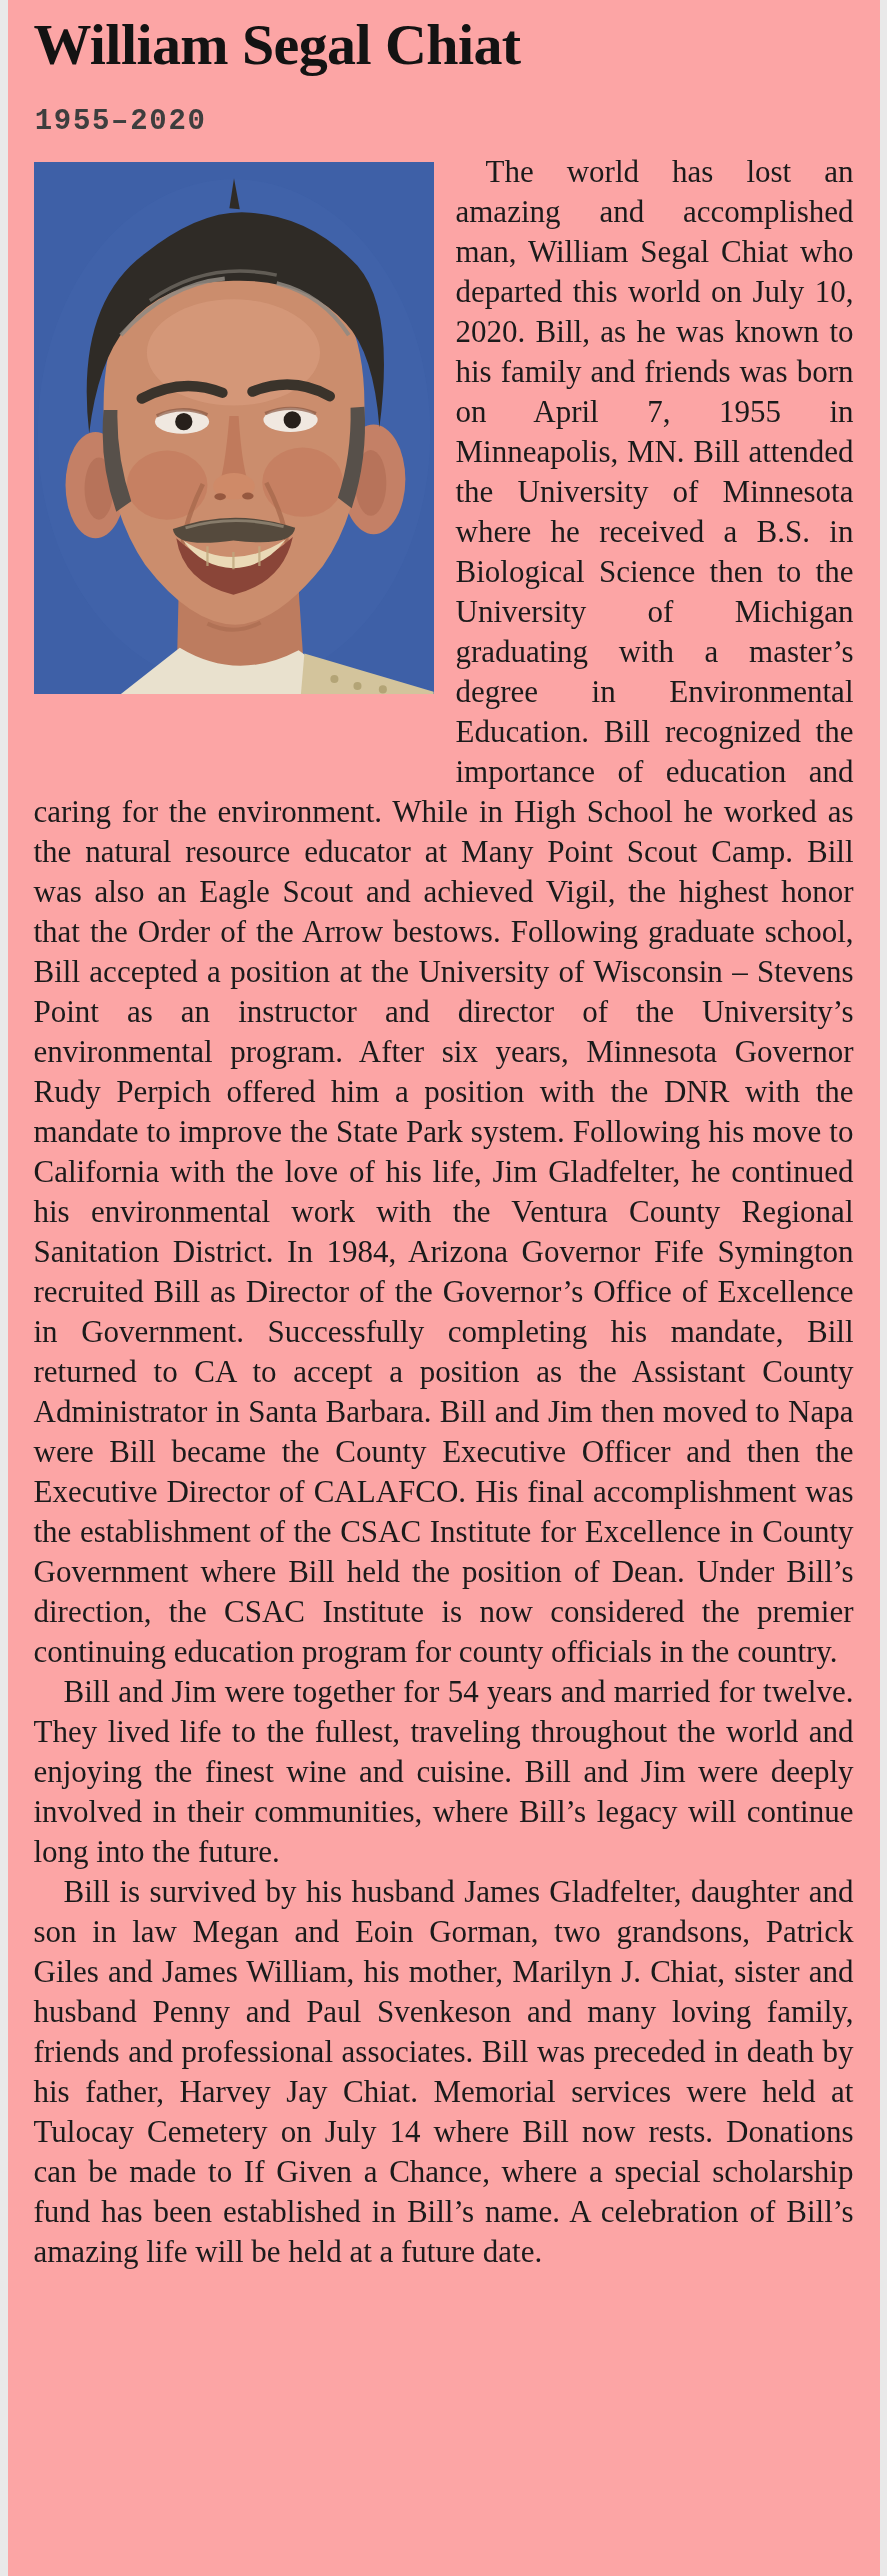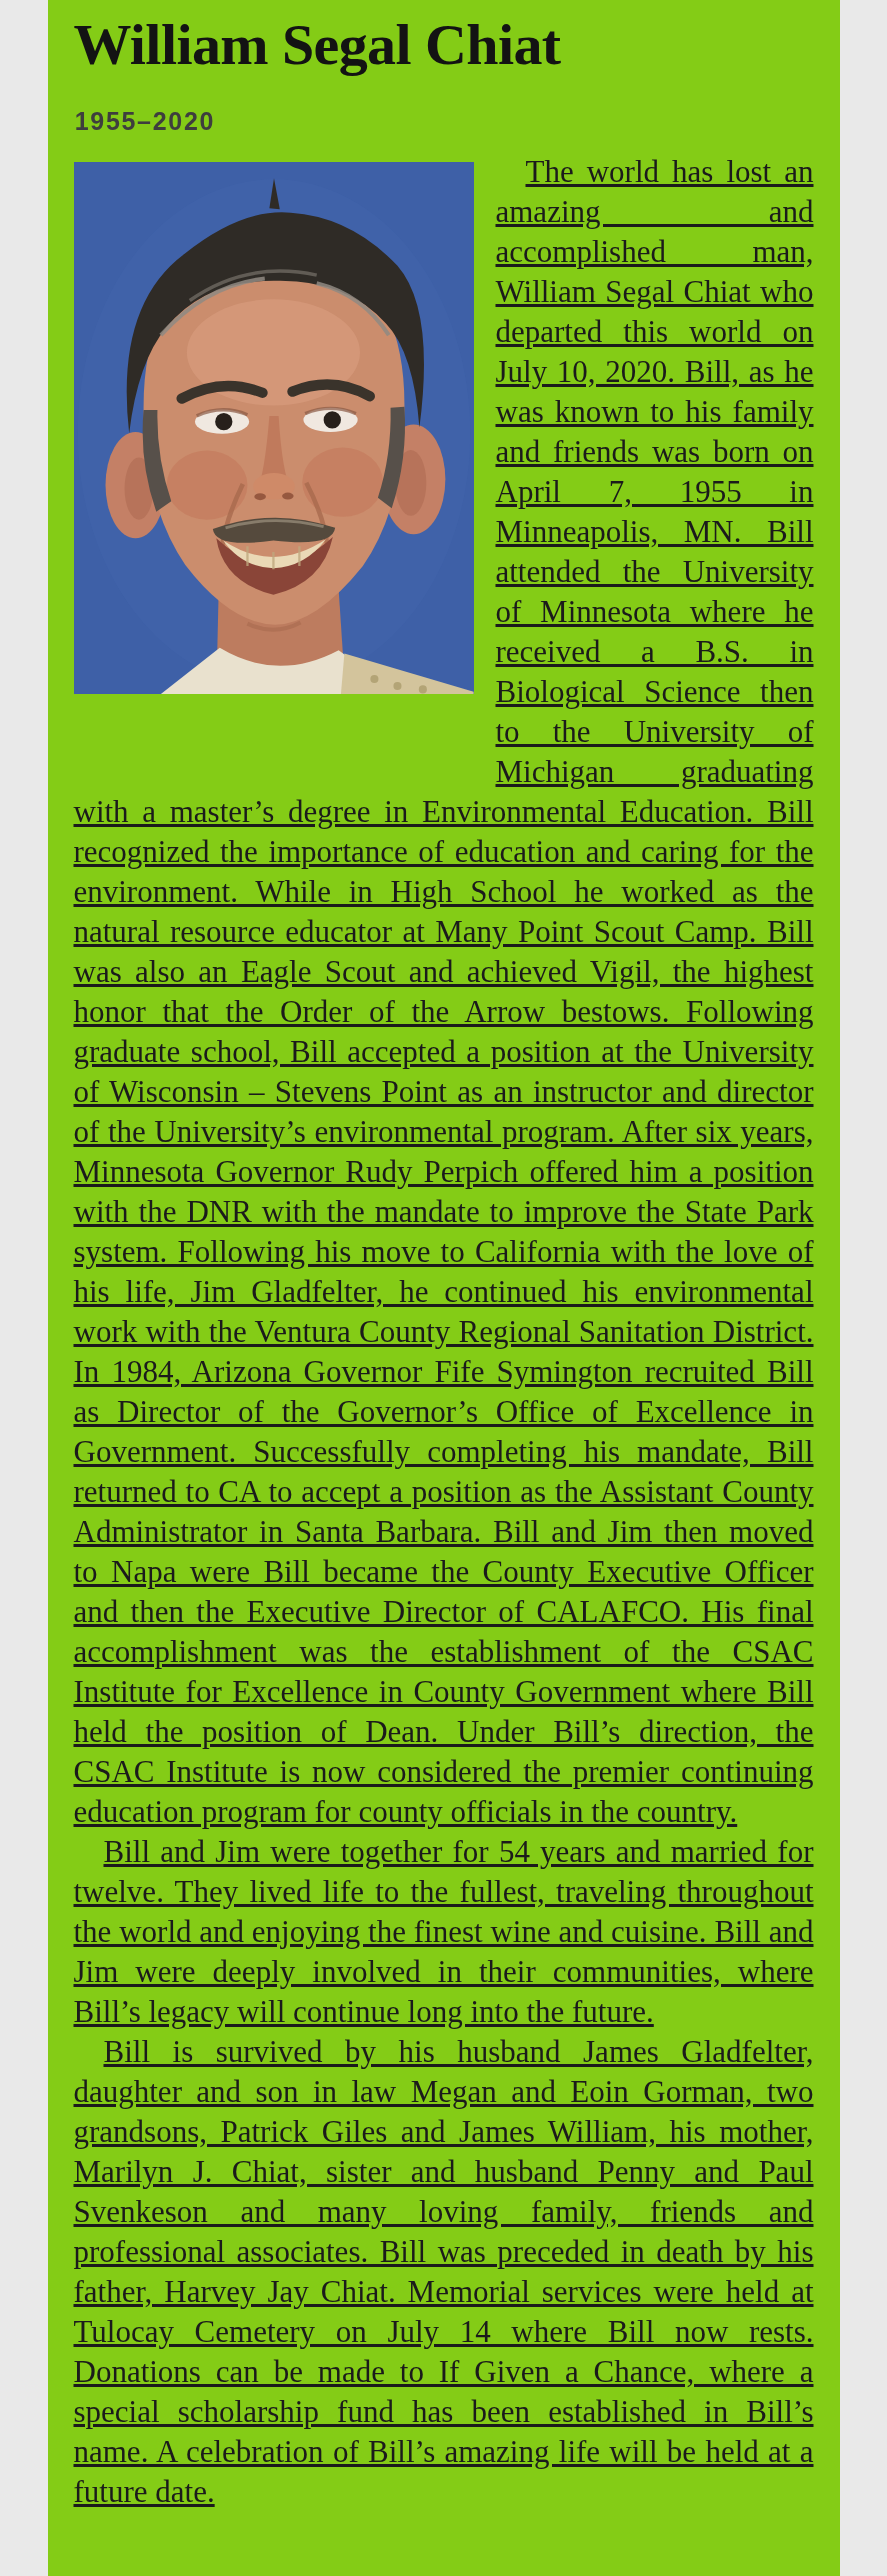--- a/index.html
+++ b/index.html
@@ -1,58 +1,57 @@
 <!DOCTYPE html>
 <html style="font-size:9.2px"><head>
 <meta charset="utf-8">
 <style>
   html, body { margin: 0; padding: 0; }
   body { background: #e9e9e9; }
 
   .page {
     position: relative;
-    width: 792px;
+    width: 872px;
     height: 2576px;
     margin: 0 auto;
-    background: #84cc16;
+    background: #fca5a5;
     overflow: hidden;
     font-family: "Liberation Serif", serif;
   }
 
   .content {
     padding: 15px 26px 0 26px;
   }
 
   .obit-title {
     margin: 0;
     font-family: "Liberation Serif", serif;
     font-weight: 700;
     font-size: 58px;
     line-height: 60px;
     letter-spacing: -0.6px;
     color: #131313;
   }
 
   .obit-years {
     margin: 32px 0 0 1.2px;
-    font-family: Liberation Sans, sans-serif;
+    font-family: Liberation Mono, monospace;
     font-weight: 700;
-    font-size: 25px;
+    font-size: 29px;
     line-height: 29px;
     letter-spacing: 1.7px;
     color: #3e3e3e;
   }
 
   .body-text {
     margin-top: 16px;
     font-size: 31px;
     line-height: 40px;
     text-align: justify;
     color: #1b1b1b;
-    text-decoration: underline;
   }
 
   .body-text p {
     margin: 0;
     text-indent: 30px;
   }
 
   figure.portrait {
     float: left;
     width: 400px;

